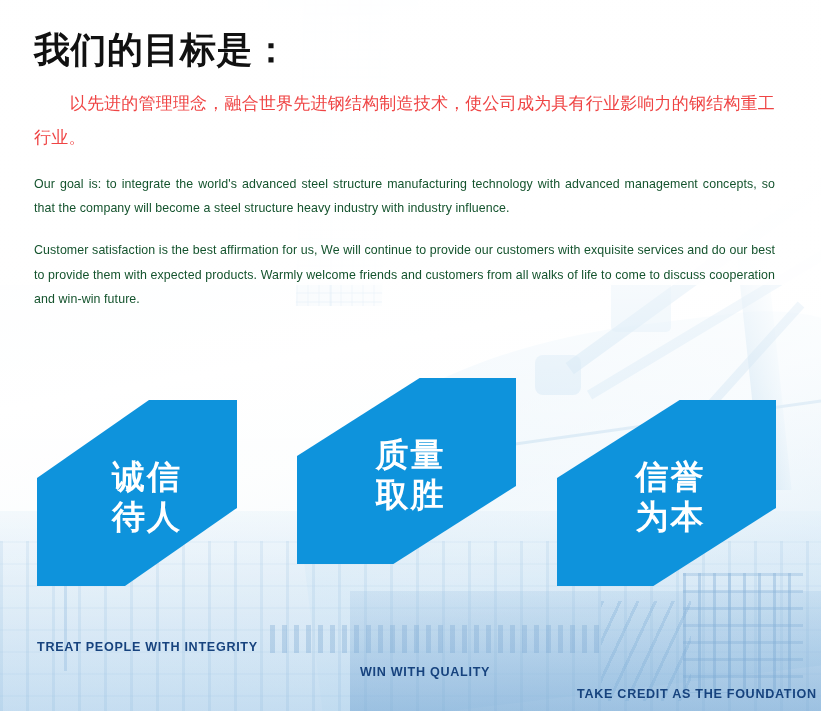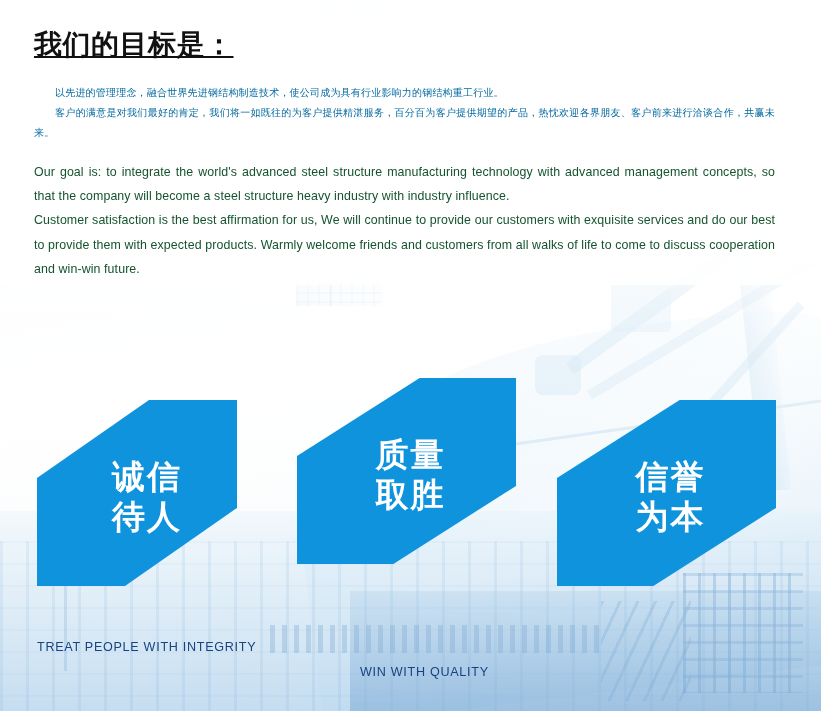--- a/index.html
+++ b/index.html
@@ -181,44 +181,43 @@
     background:linear-gradient(to bottom, rgba(255,255,255,.82), rgba(255,255,255,.96) 70%, rgba(255,255,255,.90));
   }
 
   
   .content {
     position:relative;
     z-index:5;
     padding:26px 46px 0 34px;
   }
   .heading {
-    font-size:28px;
+    font-size:36px;
     font-weight:bold;
     color:#111111;
     letter-spacing:.5px;
-    margin-bottom:19px;
-    text-decoration:underline;
+    margin-bottom:12px;
   }
   .cn-para {
-    font-size:10px;
-    color:#0369a1;
+    font-size:17px;
+    color:#ef4444;
     line-height:2.0;
     text-align:justify;
     letter-spacing:.2px;
   }
   .cn-para .indent { display:inline-block; width:2.1em; }
   .en-block { margin-top:17px; }
   .en-para {
     font-size:12.4px;
     color:#14532d;
     line-height:1.95;
     text-align:justify;
     letter-spacing:.1px;
   }
-  .en-para + .en-para { }
+  .en-para + .en-para { margin-top:18px; }
 
   
   .banners {
     position:absolute;
     left:0; top:0;
     width:821px; height:711px;
     z-index:6;
     pointer-events:none;
   }
   .banner {
@@ -251,21 +250,21 @@
 
   #banner-1 .txt { transform:translate(10px, 4px); }
   #banner-2 .txt { transform:translate(4px, 4px); }
   #banner-3 .txt { transform:translate(4px, 4px);text-align:center; }
 
   
   .caption {
     position:absolute;
     z-index:7;
     font-size:12.6px;
-    font-weight:normal;
+    font-weight:bold;
     letter-spacing:.7px;
     color:#17437e;
     white-space:nowrap;
   }
   #caption-1 { left:37px;  top:640px; }
   #caption-2 { left:360px; top:665px; }
   #caption-3 { left:577px; top:687px; }
 </style>
 </head>
 <body>
@@ -294,21 +293,20 @@
     <div class="pole-l"></div>
     <div class="veil"></div>
     <div class="veil-top"></div>
   </div>
 
   <div class="content">
     <div class="heading" style="color: rgb(17, 17, 17);">我们的目标是：</div>
 
     <p class="cn-para"><span class="indent"></span><span>以先进的管理理念，融合世界先进钢结构制造技术，使公司成为具有行业影响力的钢结构重工行业。</span></p>
 
-    <p class="cn-para"><span class="indent"></span><span>客户的满意是对我们最好的肯定，我们将一如既往的为客户提供精湛服务，百分百为客户提供期望的产品，热忱欢迎各界朋友、客户前来进行洽谈合作，共赢未来。</span></p>
 
     <div class="en-block">
       <p class="en-para">Our goal is: to integrate the world's advanced steel structure manufacturing technology with advanced management concepts, so that the company will become a steel structure heavy industry with industry influence.</p>
       <p class="en-para">Customer satisfaction is the best affirmation for us, We will continue to provide our customers with exquisite services and do our best to provide them with expected products. Warmly welcome friends and customers from all walks of life to come to discuss cooperation and win-win future.</p>
     </div>
   </div>
 
   <div class="banners">
 
     <div class="banner" id="banner-1" style="--accent: #0e93dc;">
@@ -325,14 +323,15 @@
 
     <div class="banner" id="banner-3" style="--accent: #0e93dc;">
       <div class="shape"></div>
       <div class="txt">信誉
 为本</div>
     </div>
   </div>
 
   <div class="caption" id="caption-1" style="color: rgb(23, 67, 126);">TREAT PEOPLE WITH INTEGRITY</div>
   <div class="caption" id="caption-2" style="color: rgb(23, 67, 126);">WIN WITH QUALITY</div>
+  <div class="caption" id="caption-3" style="color: rgb(23, 67, 126);">TAKE CREDIT AS THE FOUNDATION</div>
 
 </div>
 
 </body></html>

